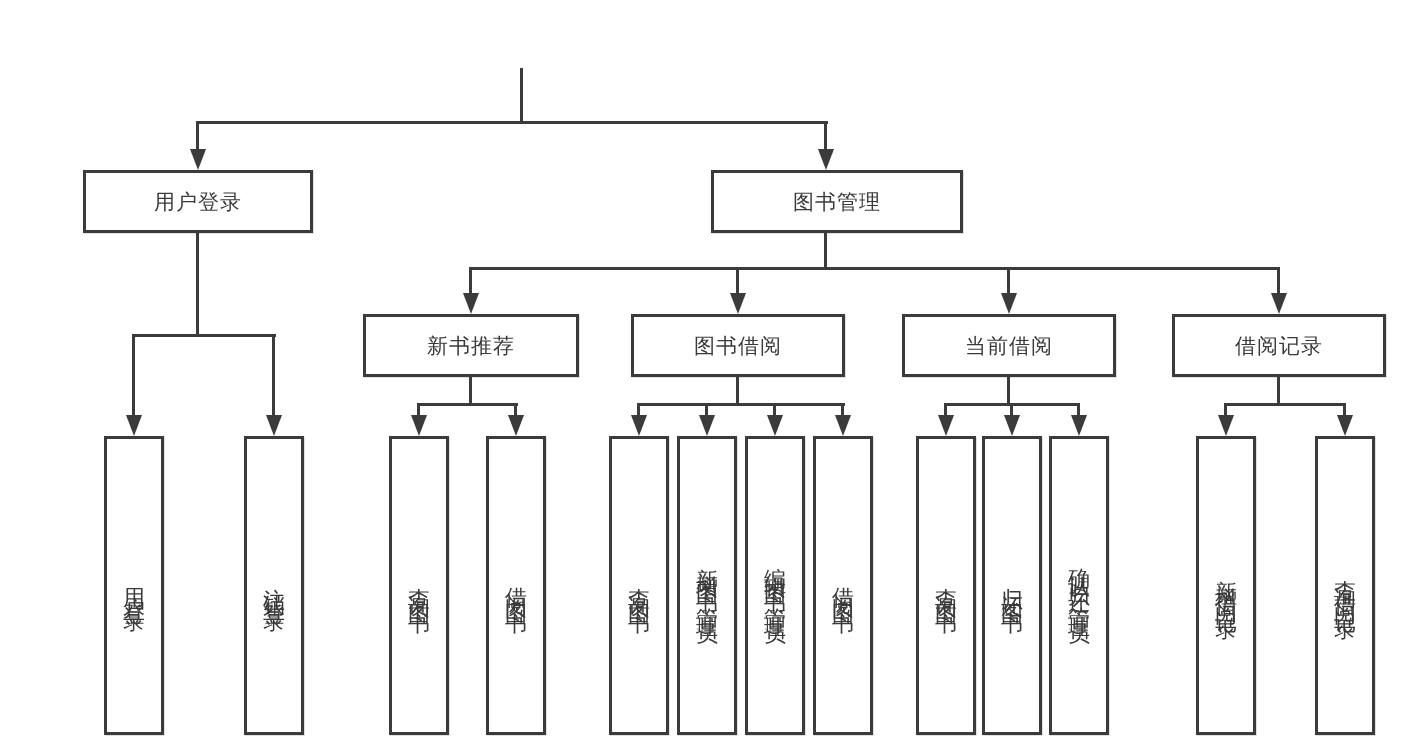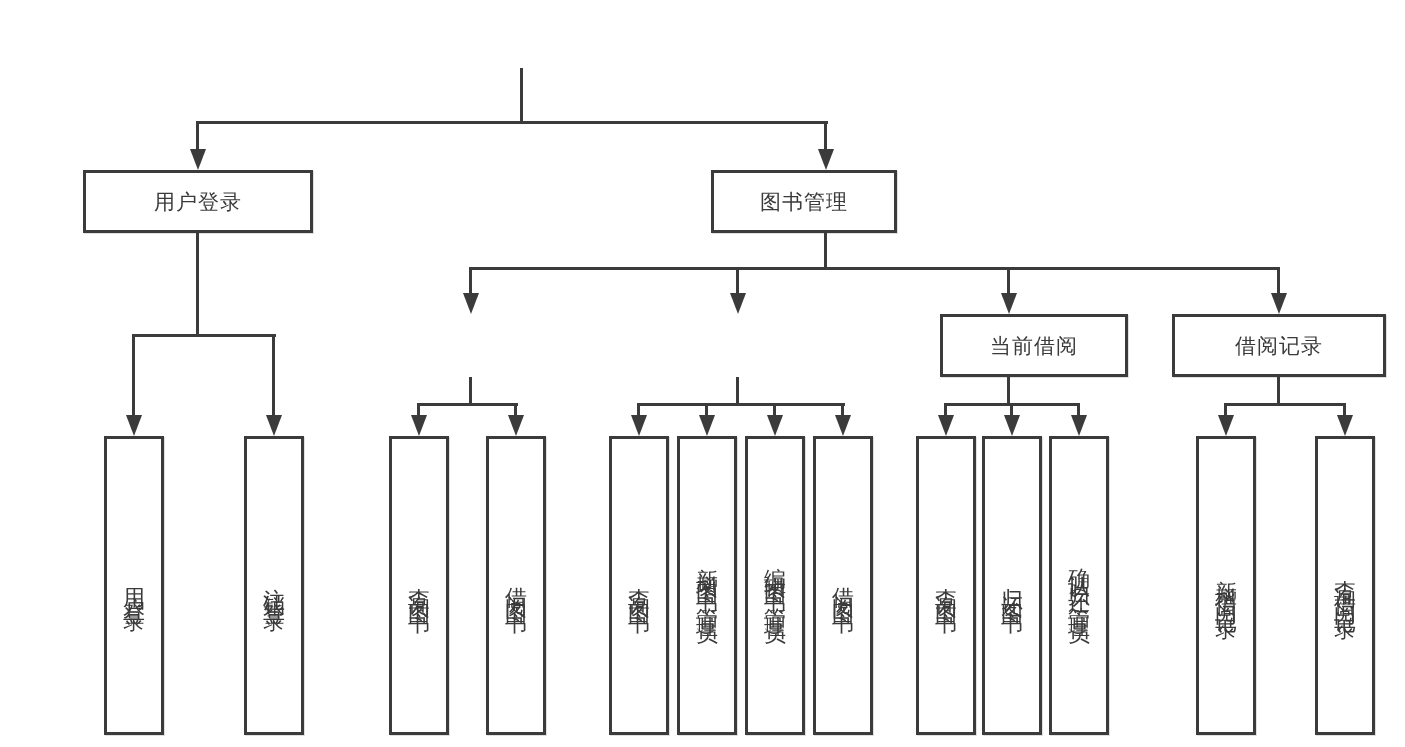--- a/index.html
+++ b/index.html
@@ -58,21 +58,21 @@
   <div class="line" style="left:520px;top:68px;width:3px;height:56px"></div>
   <div class="line" style="left:196px;top:121px;width:632px;height:3px"></div>
   <div class="line" style="left:196px;top:121px;width:3px;height:31px"></div>
   <div class="line" style="left:824px;top:121px;width:3px;height:31px"></div>
   <div class="arrow" style="left:190px;top:149px"></div>
   <div class="arrow" style="left:818px;top:149px"></div>
 
   <div class="node branch" style="left:83px;top:170px;width:230px">
     <span>用户登录</span>
   </div>
-  <div class="node branch" style="left:711px;top:170px;width:186px">
+  <div class="node branch" style="left:711px;top:170px;width:252px">
     <span>图书管理</span>
   </div>
 
   <div class="line" style="left:196px;top:233px;width:3px;height:104px"></div>
   <div class="line" style="left:132px;top:334px;width:144px;height:3px"></div>
   <div class="line" style="left:132px;top:334px;width:3px;height:83px"></div>
   <div class="line" style="left:272px;top:334px;width:3px;height:83px"></div>
   <div class="arrow" style="left:126px;top:415px"></div>
   <div class="arrow" style="left:266px;top:415px"></div>
 
@@ -80,21 +80,27 @@
   <div class="line" style="left:469px;top:267px;width:811px;height:3px"></div>
   <div class="line" style="left:469px;top:267px;width:3px;height:29px"></div>
   <div class="line" style="left:736px;top:267px;width:3px;height:29px"></div>
   <div class="line" style="left:1007px;top:267px;width:3px;height:29px"></div>
   <div class="line" style="left:1277px;top:267px;width:3px;height:29px"></div>
   <div class="arrow" style="left:463px;top:293px"></div>
   <div class="arrow" style="left:730px;top:293px"></div>
   <div class="arrow" style="left:1001px;top:293px"></div>
   <div class="arrow" style="left:1271px;top:293px"></div>
 
-  <div class="node branch" style="left:940px;top:314px;width:188px">
+  <div class="node branch" style="left:363px;top:314px;width:216px">
+    <span>新书推荐</span>
+  </div>
+  <div class="node branch" style="left:631px;top:314px;width:214px">
+    <span>图书借阅</span>
+  </div>
+  <div class="node branch" style="left:902px;top:314px;width:214px">
     <span>当前借阅</span>
   </div>
   <div class="node branch" style="left:1172px;top:314px;width:214px">
     <span>借阅记录</span>
   </div>
 
   <div class="line" style="left:469px;top:377px;width:3px;height:29px"></div>
   <div class="line" style="left:417px;top:403px;width:101px;height:3px"></div>
   <div class="line" style="left:417px;top:403px;width:3px;height:14px"></div>
   <div class="line" style="left:514px;top:403px;width:3px;height:14px"></div>

